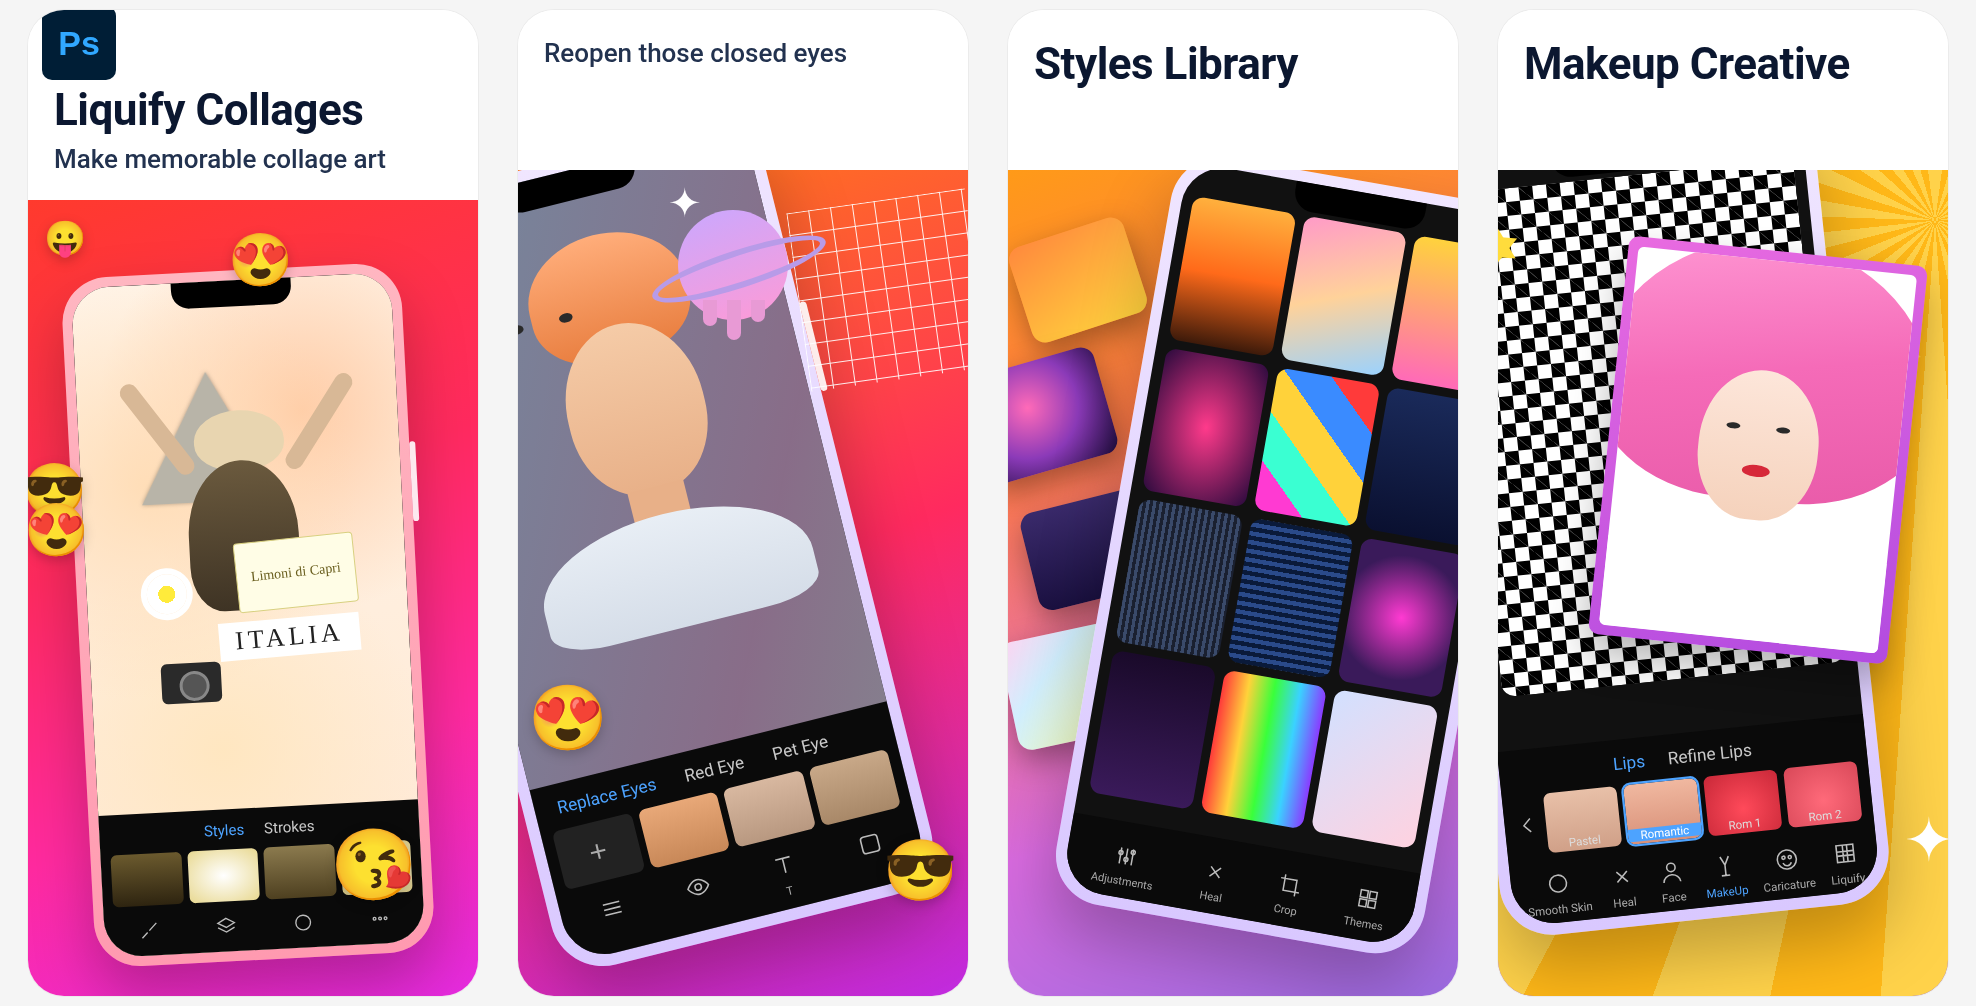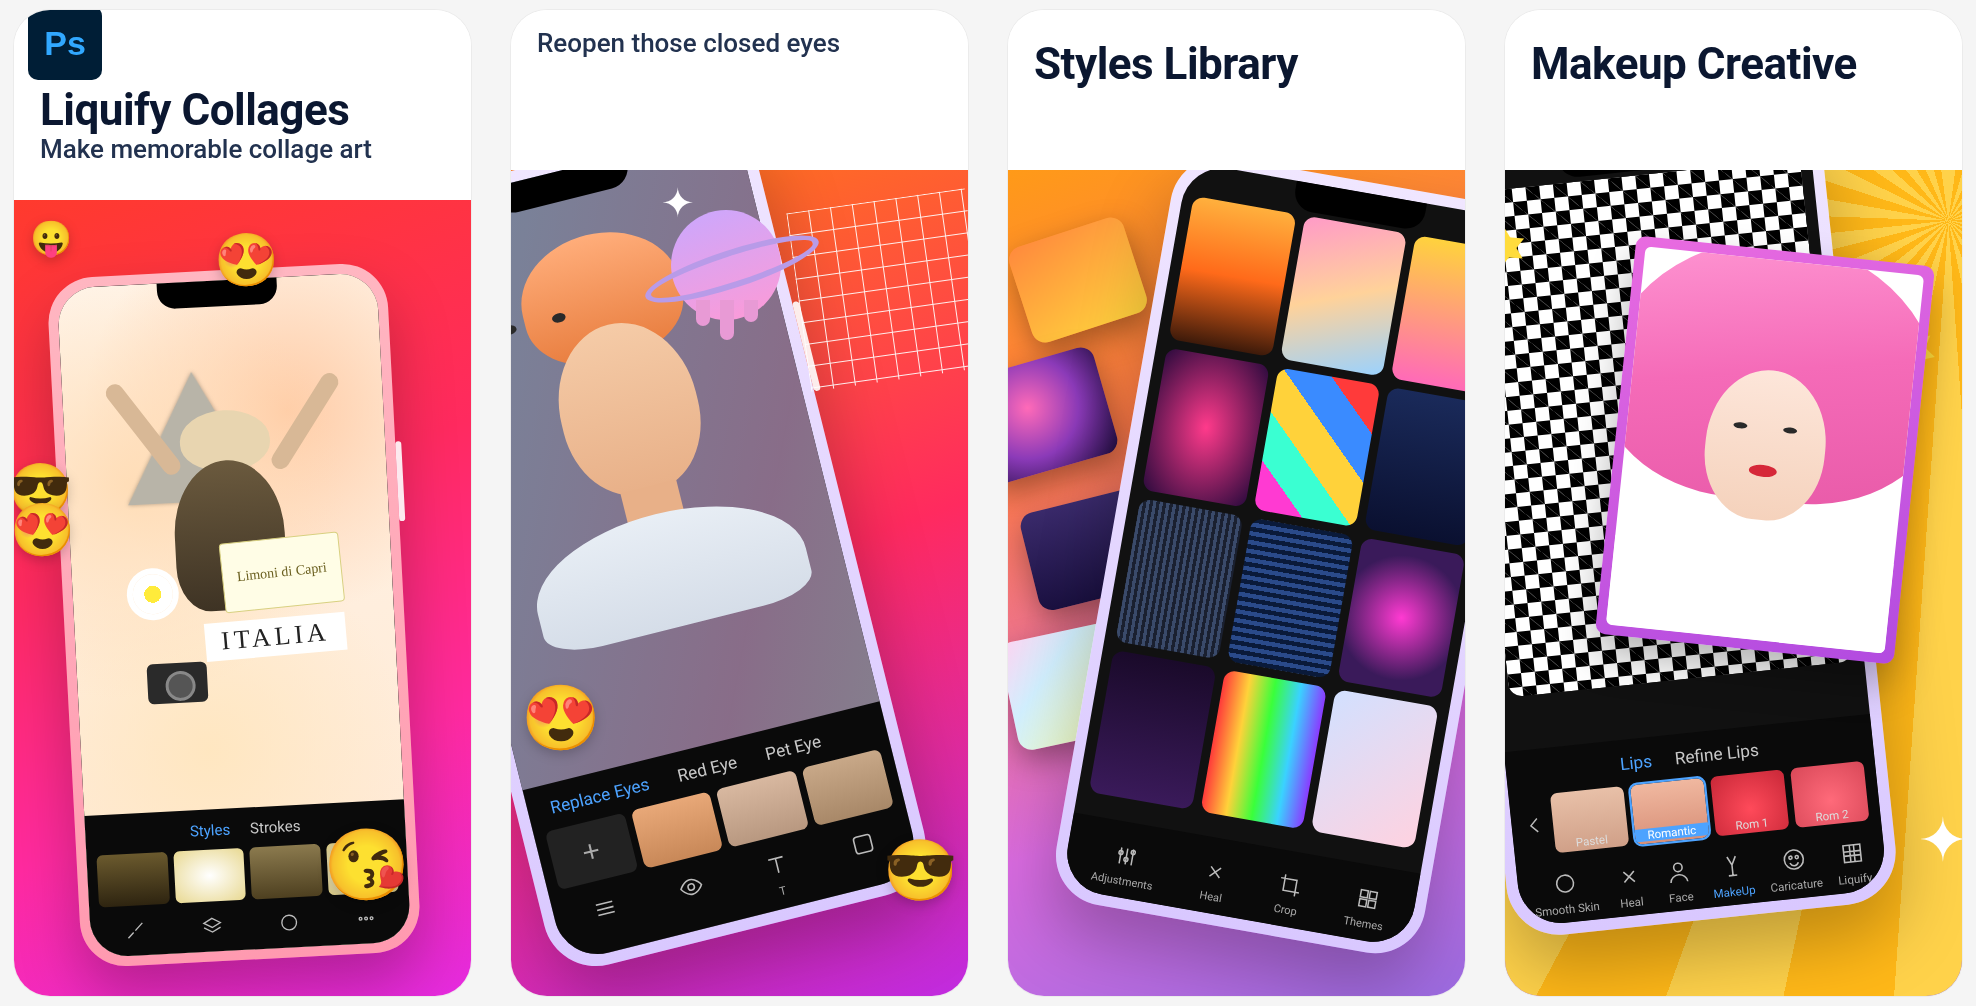--- a/index.html
+++ b/index.html
@@ -6,21 +6,21 @@
   html, body {
     width: 1976px;
     height: 1006px;
     background: #f5f5f5;
     font-family: -apple-system, BlinkMacSystemFont, "Segoe UI", Roboto, Helvetica, Arial, sans-serif;
     overflow: hidden;
   }
   .row {
     display: flex;
     gap: 40px;
-    padding: 10px 14px;
+    padding: 10px 28px;
     height: 100%;
     align-items: stretch;
   }
   .card {
     position: relative;
     flex: 1 1 0;
     border-radius: 36px;
     overflow: hidden;
     background: #fff;
     box-shadow: 0 0 0 1px rgba(0,0,0,0.04);
@@ -37,21 +37,21 @@
     font-weight: 700;
     color: #0b1730;
     letter-spacing: -0.5px;
     line-height: 1.1;
     margin-top: 12px;
   }
   .card-sub {
     font-size: 26px;
     font-weight: 500;
     color: #22324f;
-    margin-top: 0;
+    margin-top: 10px;
   }
   .card-body {
     position: relative;
     flex: 1;
     overflow: hidden;
   }
   
   .bg1 { background: linear-gradient(160deg, #ff3a2d 0%, #ff2a5f 40%, #ff2aa0 70%, #e52be0 100%); }
   .bg2 { background: linear-gradient(160deg, #ff7a18 0%, #ff2a5f 50%, #c02be0 100%); }
   .bg3 { background: linear-gradient(160deg, #ff9a18 0%, #ff7a48 30%, #d96be0 70%, #9b6be0 100%); }

